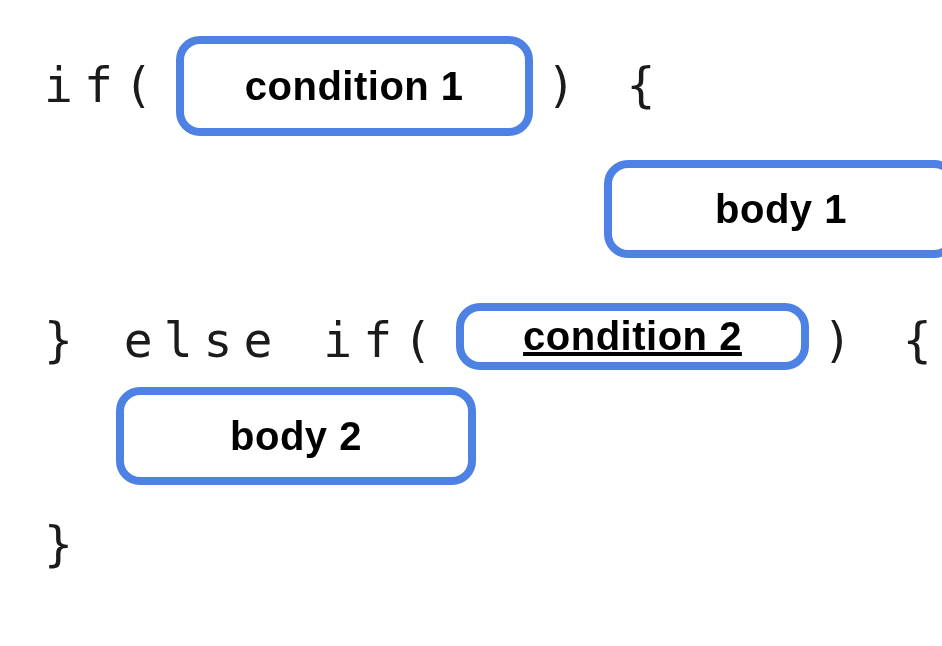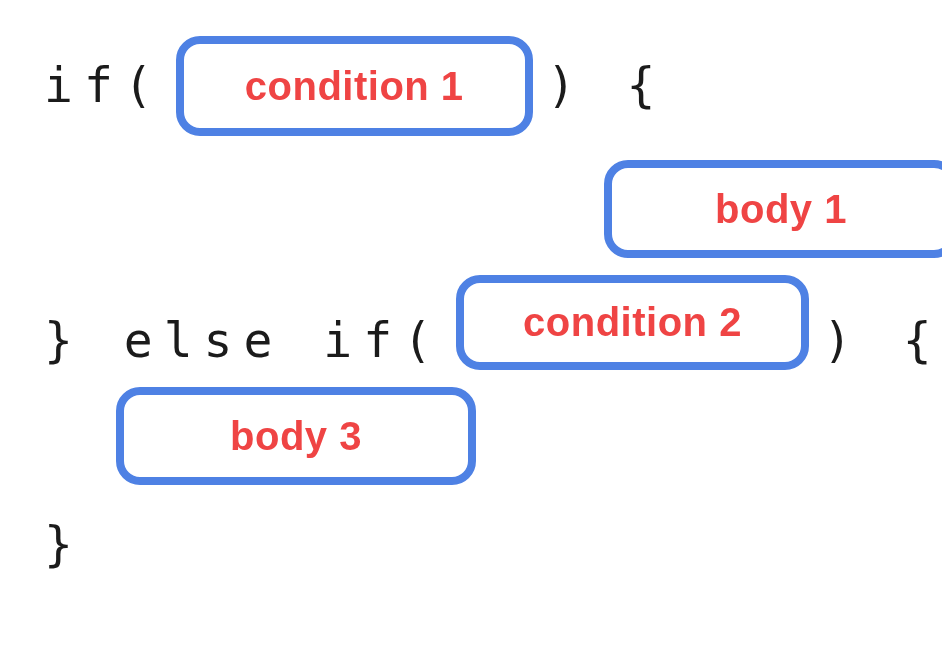--- a/index.html
+++ b/index.html
@@ -39,32 +39,32 @@
     box-sizing: border-box;
     border: 8px solid #4e81e4;
     border-radius: 24px;
     background: #ffffff;
     display: flex;
     align-items: center;
     justify-content: center;
     font-family: "Liberation Sans", "DejaVu Sans", sans-serif;
     font-weight: 600;
     font-size: 40px;
-    color: #ef4444;
+    color: #000000;
     letter-spacing: 0.5px;
   }
   
   .row-1 { margin-top: 36px; height: 100px; }
   .slot-condition-1 { width: 357px; height: 100px; margin-left: 12px; margin-right: 14px; }
   
   .row-2 { margin-top: 24px; height: 98px; justify-content: flex-end; }
   .slot-body-1 { width: 354px; height: 98px; margin-left: 88px; }
   
   .row-3 { margin-top: 17px; height: 95px; align-items: flex-end; }
-  .slot-condition-2 { width: 353px; height: 95px; margin-left: 13px; margin-right: 14px; }
+  .slot-condition-2 { width: 353px; height: 67px; margin-left: 13px; margin-right: 14px; text-decoration: underline; }
   
   .row-4 { margin-top: 17px; height: 98px; }
   .slot-body-2 { width: 360px; height: 98px; margin-left: 72px; }
   
   .row-5 { margin-top: 28px; height: 64px; }
 </style>
 </head>
 <body>
 
 <div class="diagram">
@@ -86,21 +86,21 @@
   <div class="row row-3">
     <span class="code">} else if(</span>
     <div class="slot slot-condition-2">
       <span>condition 2</span>
     </div>
     <span class="code">) {</span>
   </div>
 
   <div class="row row-4">
     <div class="slot slot-body-2">
-      <span>body 3</span>
+      <span>body 2</span>
     </div>
   </div>
 
   <div class="row row-5">
     <span class="code">}</span>
   </div>
 
 </div>
 
 </body></html>

